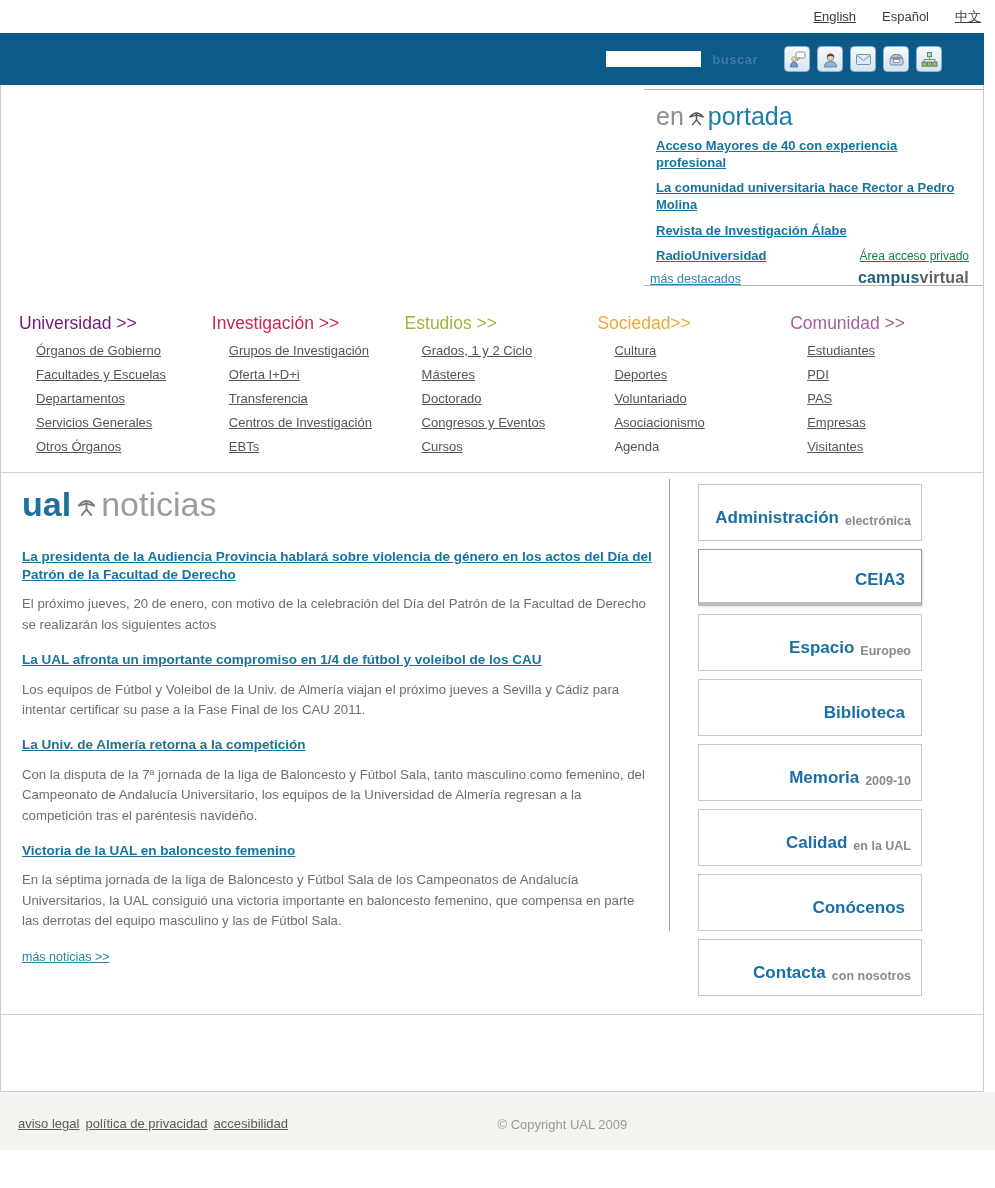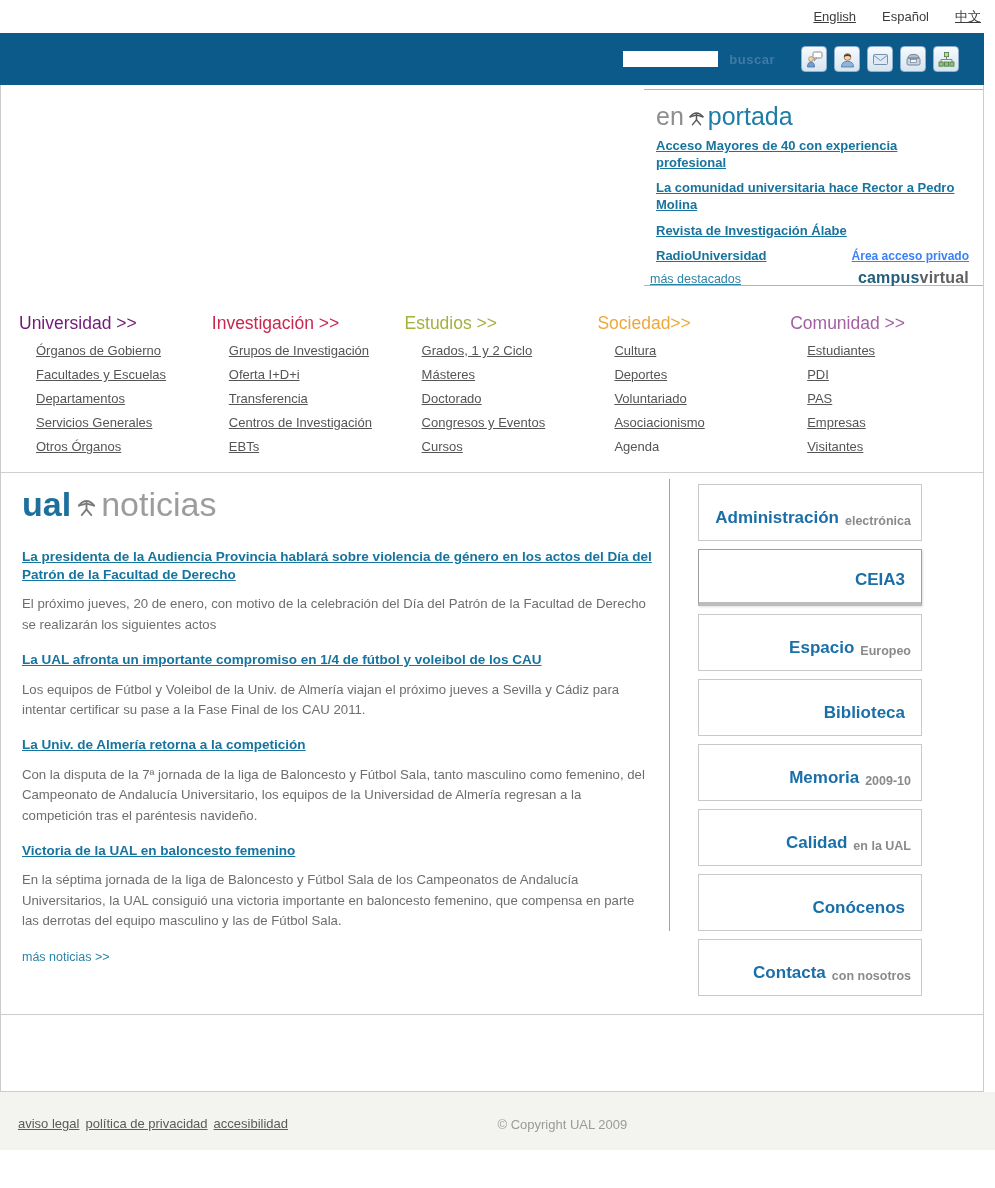--- a/index.html
+++ b/index.html
@@ -16,21 +16,21 @@
     height: 33px; display: flex; justify-content: flex-end; align-items: center;
     gap: 26px; padding-right: 14px; background: #fff;
   }
   .lang-link { font-size: 13px; color: #3c3c3c; text-decoration: underline; }
   .lang-link.current { text-decoration: none; }
 
   
   .header {
     width: 984px; height: 52px; background: #0b5a8a;
     display: flex; justify-content: flex-end; align-items: center;
-    padding-right: 25px;
+    padding-right: 42px;
   }
   .search-input {
     width: 95px; height: 16px; border: none; background: #fff;
     font-size: 12px; padding: 0 3px; outline: none;
   }
   .search-btn {
     background: transparent; border: none; color: #3e7ba6; font-weight: bold;
     font-size: 13px; margin-left: 11px; letter-spacing: .5px;
   }
   .icon-group { display: flex; gap: 7px; margin-left: 26px; }
@@ -56,21 +56,21 @@
     padding: 12px 14px 4px 12px; display: flex; flex-direction: column;
   }
   .portada-title { font-size: 25px; display: flex; align-items: center; margin-bottom: 7px; }
   .portada-title .t-en { color: #8e8e8e; }
   .portada-title .t-main { color: #1d7ca8; }
   .portada-link {
     display: block; font-size: 13px; font-weight: bold; color: #17749e;
     text-decoration: underline; line-height: 1.28; margin-bottom: 9px;
   }
   .portada-row { display: flex; justify-content: space-between; align-items: baseline; }
-  .acceso-link { font-size: 12px; color: #3b82f6; text-decoration: underline; font-weight: bold; }
+  .acceso-link { font-size: 12px; color: #15803d; text-decoration: underline; }
   .campus { font-size: 16px; font-weight: bold; letter-spacing: .2px; text-decoration: none; }
   .campus .c1 { color: #235e7d; }
   .campus .c2 { color: #616161; }
   .mas-destacados { font-size: 12.5px; color: #2b84a8; text-decoration: underline; margin-left: -6px; }
 
   
   .nav-section {
     display: flex; padding: 12px 0 0 18px; height: 172px;
     border-bottom: 1px solid #cfcfcf;
   }
@@ -86,21 +86,21 @@
   .main-section { position: relative; height: 541px; }
   .news { position: absolute; left: 21px; top: 12px; width: 632px; }
   .news-brand { display: flex; align-items: center; font-size: 34px; margin-bottom: 14px; }
   .news-brand .b-ual { color: #1d6f9c; font-weight: 600; }
   .news-brand .b-rest { color: #9c9c9c; }
   .news-headline {
     display: block; font-size: 13.5px; font-weight: bold; color: #17749e;
     text-decoration: underline; line-height: 1.35; margin: 16px 0 10px;
   }
   .news-body { font-size: 13.2px; color: #6e6e6e; line-height: 1.55; }
-  .mas-noticias { display: inline-block; margin-top: 18px; font-size: 12.5px; color: #2b84a8; }
+  .mas-noticias { display: inline-block; margin-top: 18px; font-size: 12.5px; color: #2b84a8; text-decoration: underline; }
 
   .v-divider { position: absolute; left: 668px; top: 6px; width: 1px; height: 452px; background: #a3a3a3; }
 
   .sidebar { position: absolute; left: 697px; top: 11px; width: 224px; }
   .side-box {
     width: 224px; height: 57px; border: 1px solid #c9c9c9; margin-bottom: 8px;
     display: flex; align-items: flex-end; justify-content: flex-end;
     padding: 0 10px 12px 10px; background: #fff; text-decoration: none;
   }
   .side-box.ceia3 {

